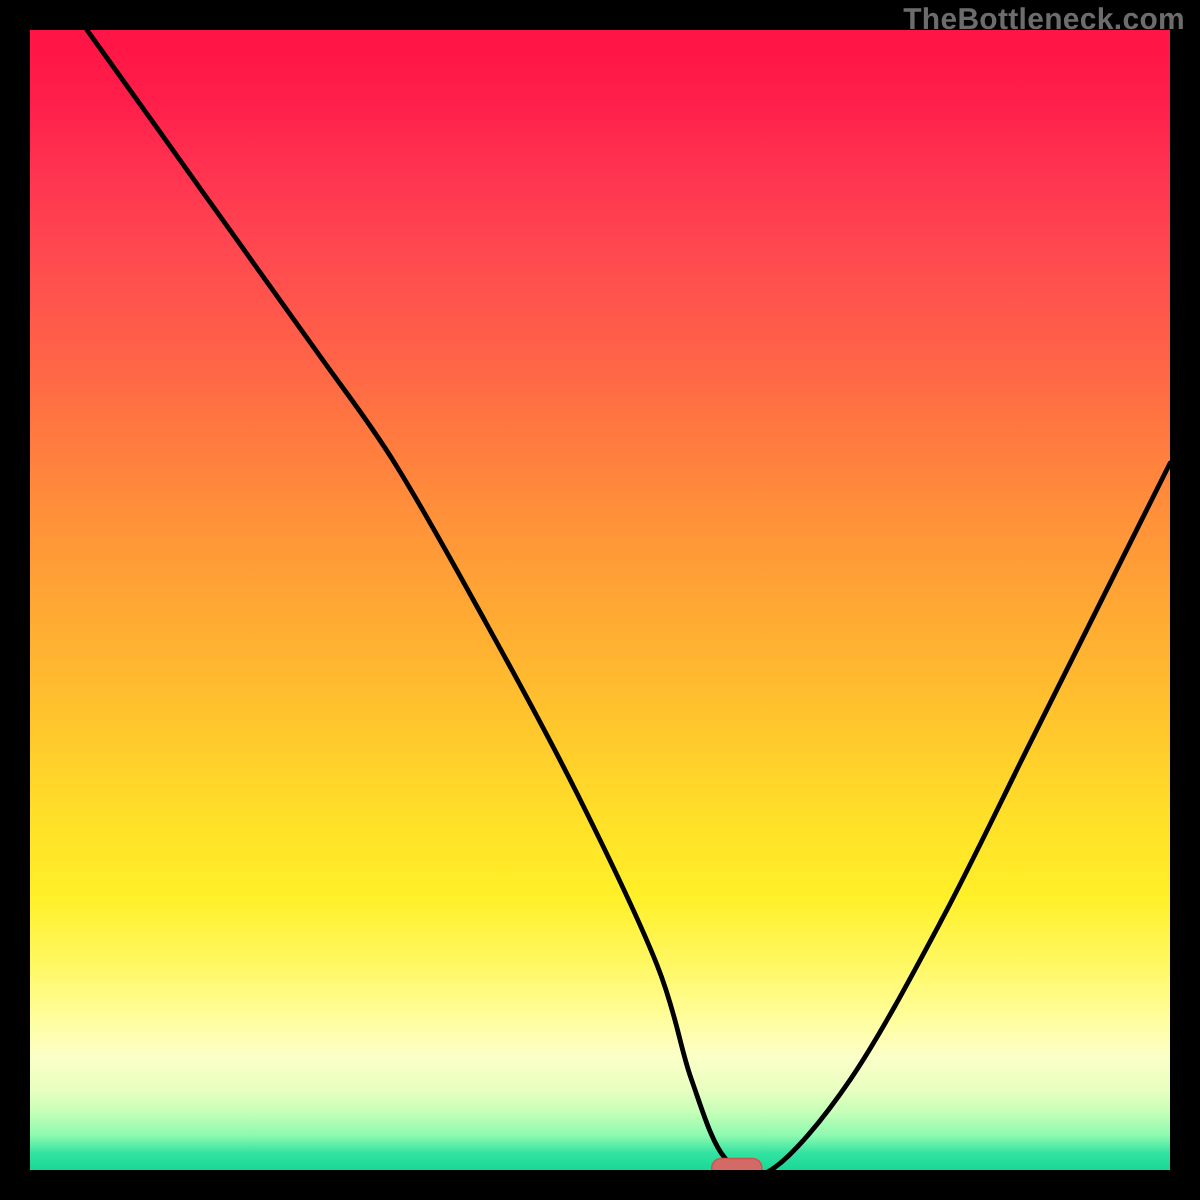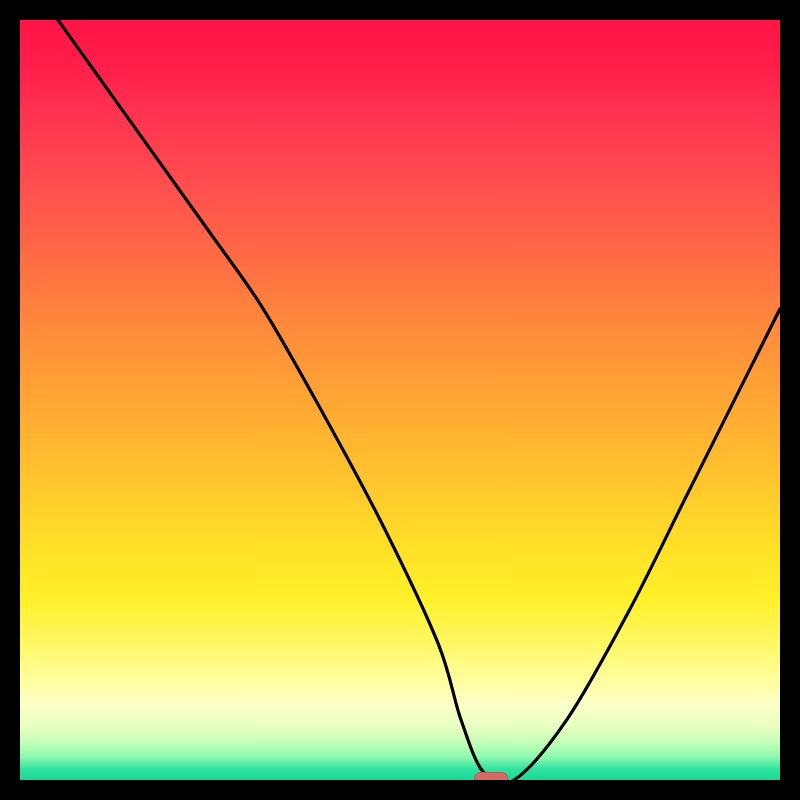--- a/index.html
+++ b/index.html
@@ -65,20 +65,21 @@
     font-size: 20px;
     font-weight: 600;
     letter-spacing: 0.2px;
   }
 </style>
 </head>
 <body>
 
 <div class="stage">
 
+  <div class="watermark">TheBottleneck.com</div>
 
   <div class="plot">
     <div class="gradient"></div>
 
     <svg class="svg-overlay" viewBox="0 0 760 760" preserveAspectRatio="none">
       <path id="curve-path" fill="none" stroke="#000000" stroke-width="3.2" stroke-linecap="round" stroke-linejoin="round" d="M 38.0 0.0 C 50.7 17.7, 88.7 70.9, 114.0 106.4 C 139.3 141.9, 168.5 182.4, 190.0 212.8 C 211.5 243.2, 224.2 258.4, 243.2 288.8 C 262.2 319.2, 283.7 358.5, 304.0 395.2 C 324.3 431.9, 345.8 471.2, 364.8 509.2 C 383.8 547.2, 405.3 591.5, 418.0 623.2 C 430.7 654.9, 433.2 677.7, 440.8 699.2 C 448.4 720.7, 454.7 742.3, 463.6 752.4 C 472.5 762.5, 480.1 768.9, 494.0 760.0 C 507.9 751.1, 528.2 727.1, 547.2 699.2 C 566.2 671.3, 587.7 630.8, 608.0 592.8 C 628.3 554.8, 648.5 511.7, 668.8 471.2 C 689.1 430.7, 714.4 380.0, 729.6 349.6 C 744.8 319.2, 754.9 298.9, 760.0 288.8"></path>
       <rect id="marker-rect" rx="6" ry="6" fill="#d46a66" stroke="#c35752" stroke-width="1" x="454.5" y="752.4" width="33.4" height="15.2"></rect>
     </svg>
   </div>
 </div>

